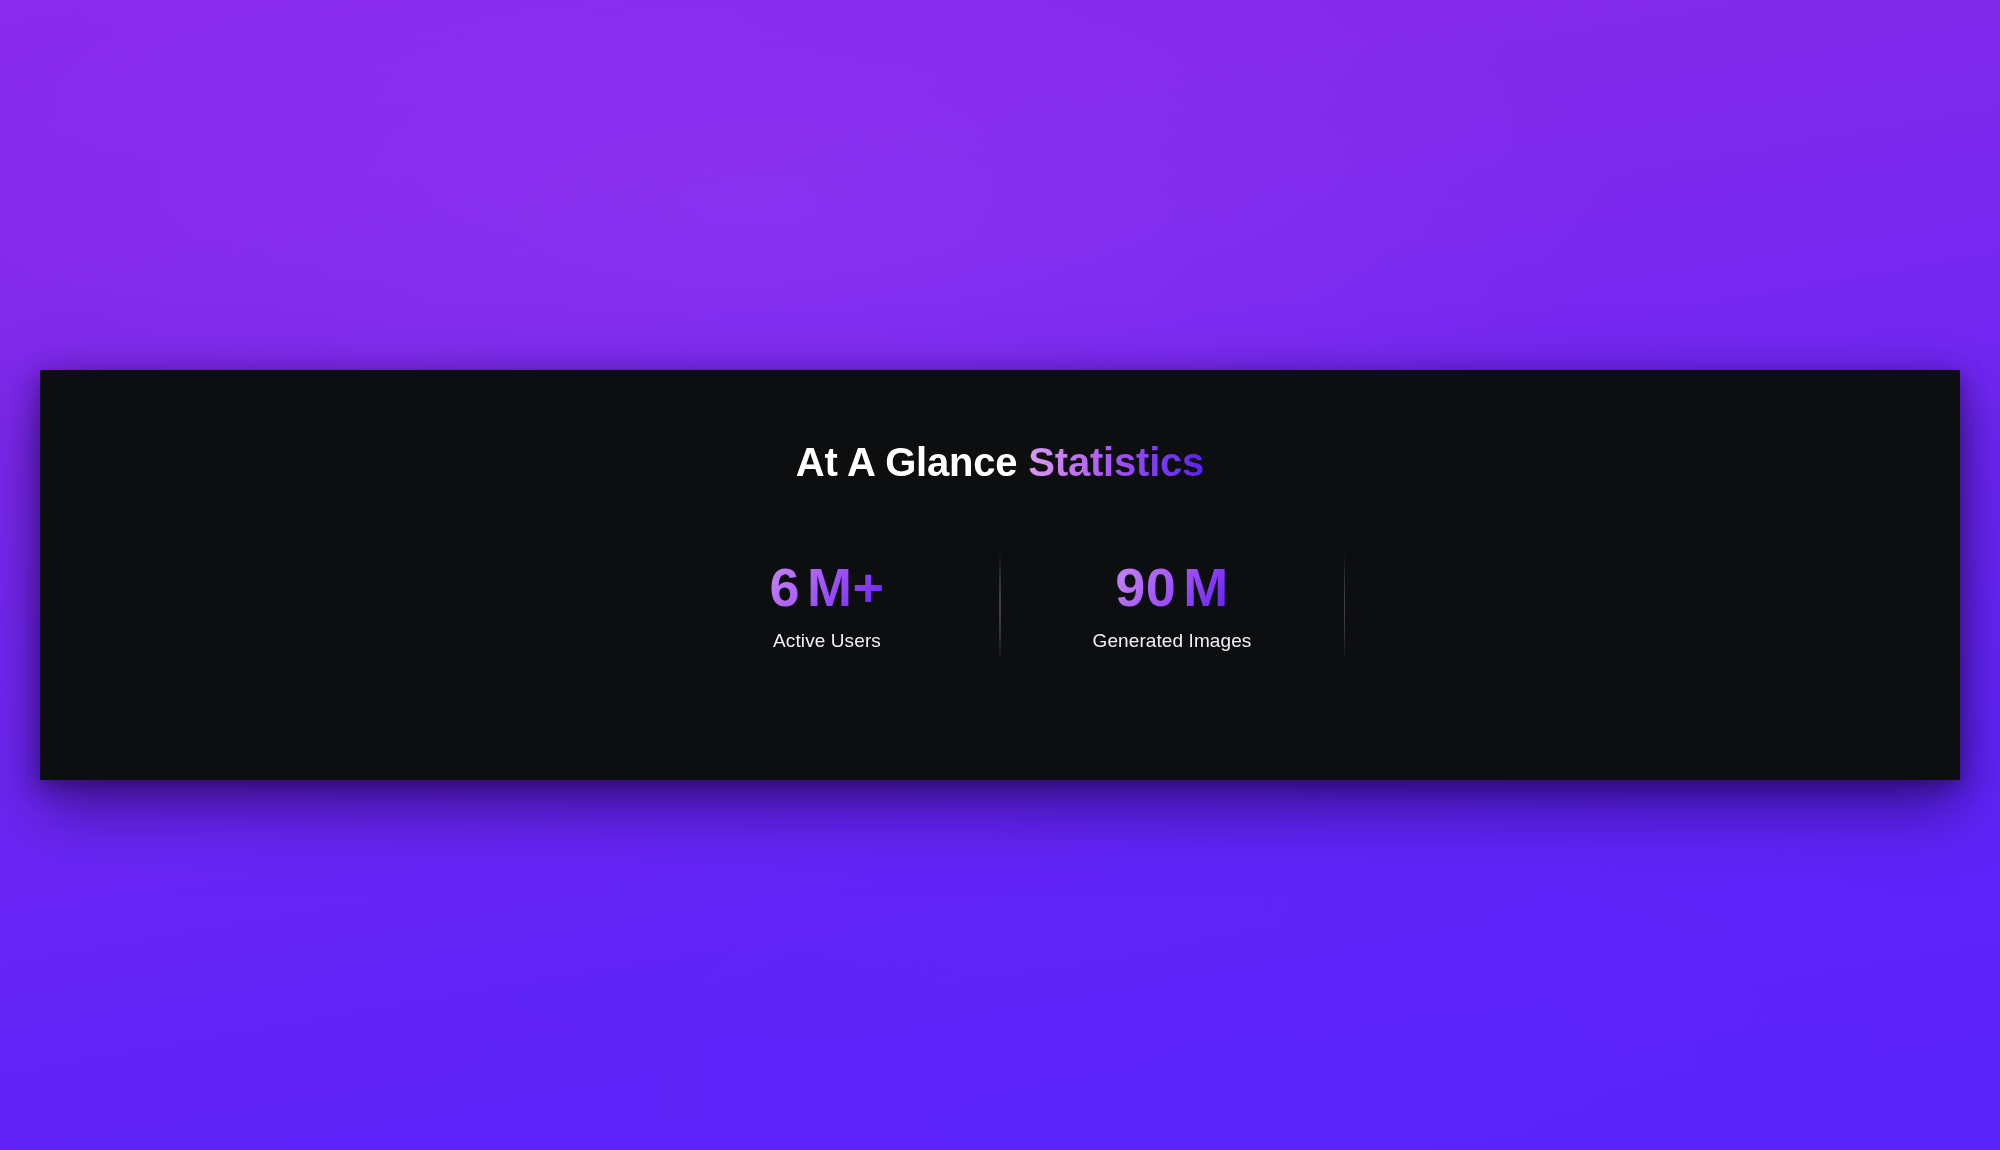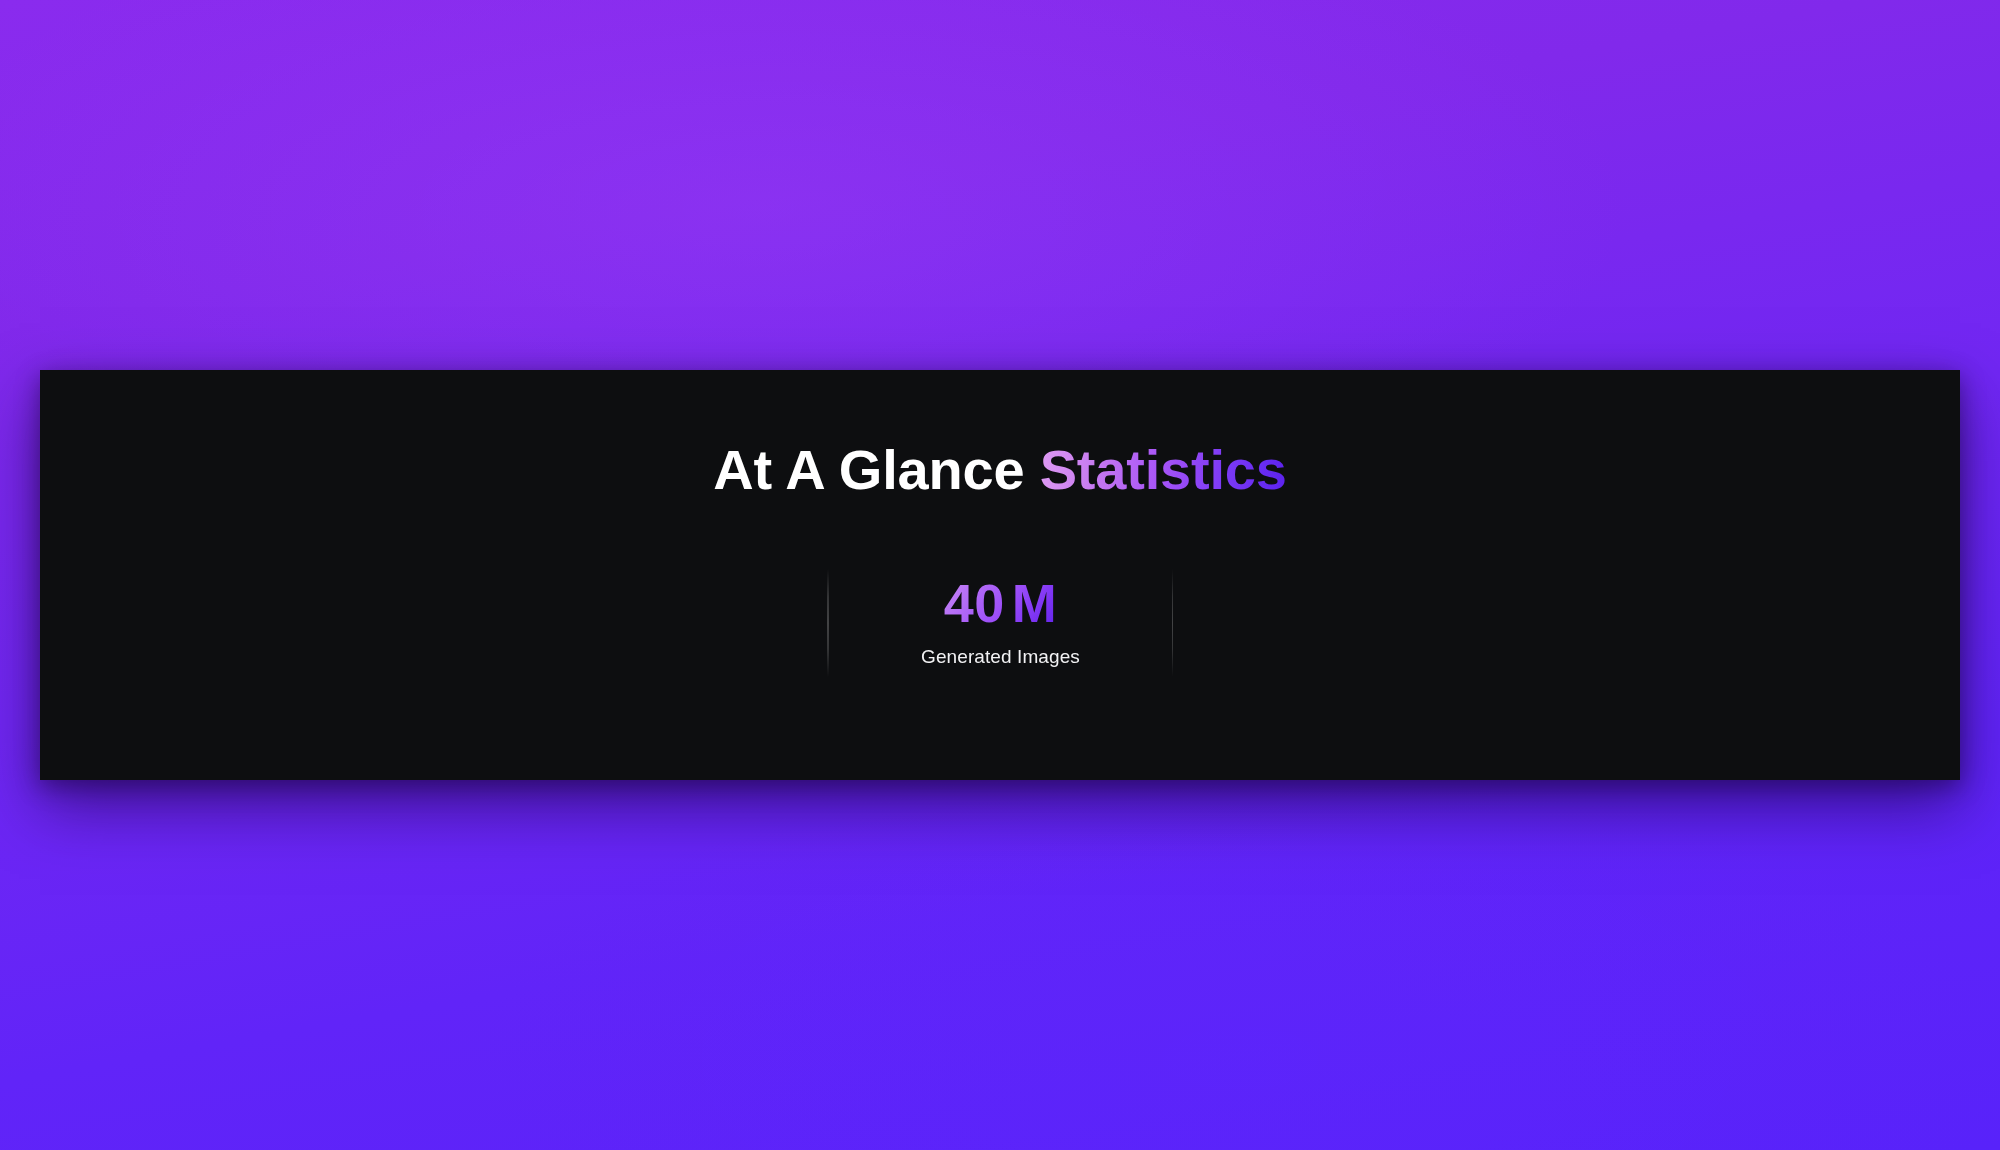--- a/index.html
+++ b/index.html
@@ -45,21 +45,21 @@
     height: 100%;
     display: flex;
     flex-direction: column;
     align-items: center;
     justify-content: flex-start;
     padding-top: 72px;
   }
 
   
   .heading {
-    font-size: 56px;
+    font-size: 40px;
     font-weight: 700;
     letter-spacing: -0.2px;
     line-height: 1;
     white-space: nowrap;
     text-align: center;
   }
 
   .heading .plain {
     color: #FFFFFF;
   }
@@ -134,29 +134,35 @@
 
 <section class="stats-panel">
   <div class="panel-inner">
 
     <h2 class="heading">
       <span class="plain">At A Glance</span><span class="plain">&nbsp;</span><span class="accent">Statistics</span>
     </h2>
 
     <div class="stats-row">
 
+      <div class="stat-block">
+        <div class="stat-value">
+          <span>6</span><span class="unit">M+</span>
+        </div>
+        <div class="stat-label">Active Users</div>
+      </div>
 
       <div class="stat-divider"></div>
 
 
       <div class="stat-divider"></div>
 
       <div class="stat-block">
         <div class="stat-value">
-          <span>40</span><span class="unit">M</span>
+          <span>90</span><span class="unit">M</span>
         </div>
         <div class="stat-label">Generated Images</div>
       </div>
 
       <div class="stat-divider"></div>
 
 
     </div>
   </div>
 </section>

